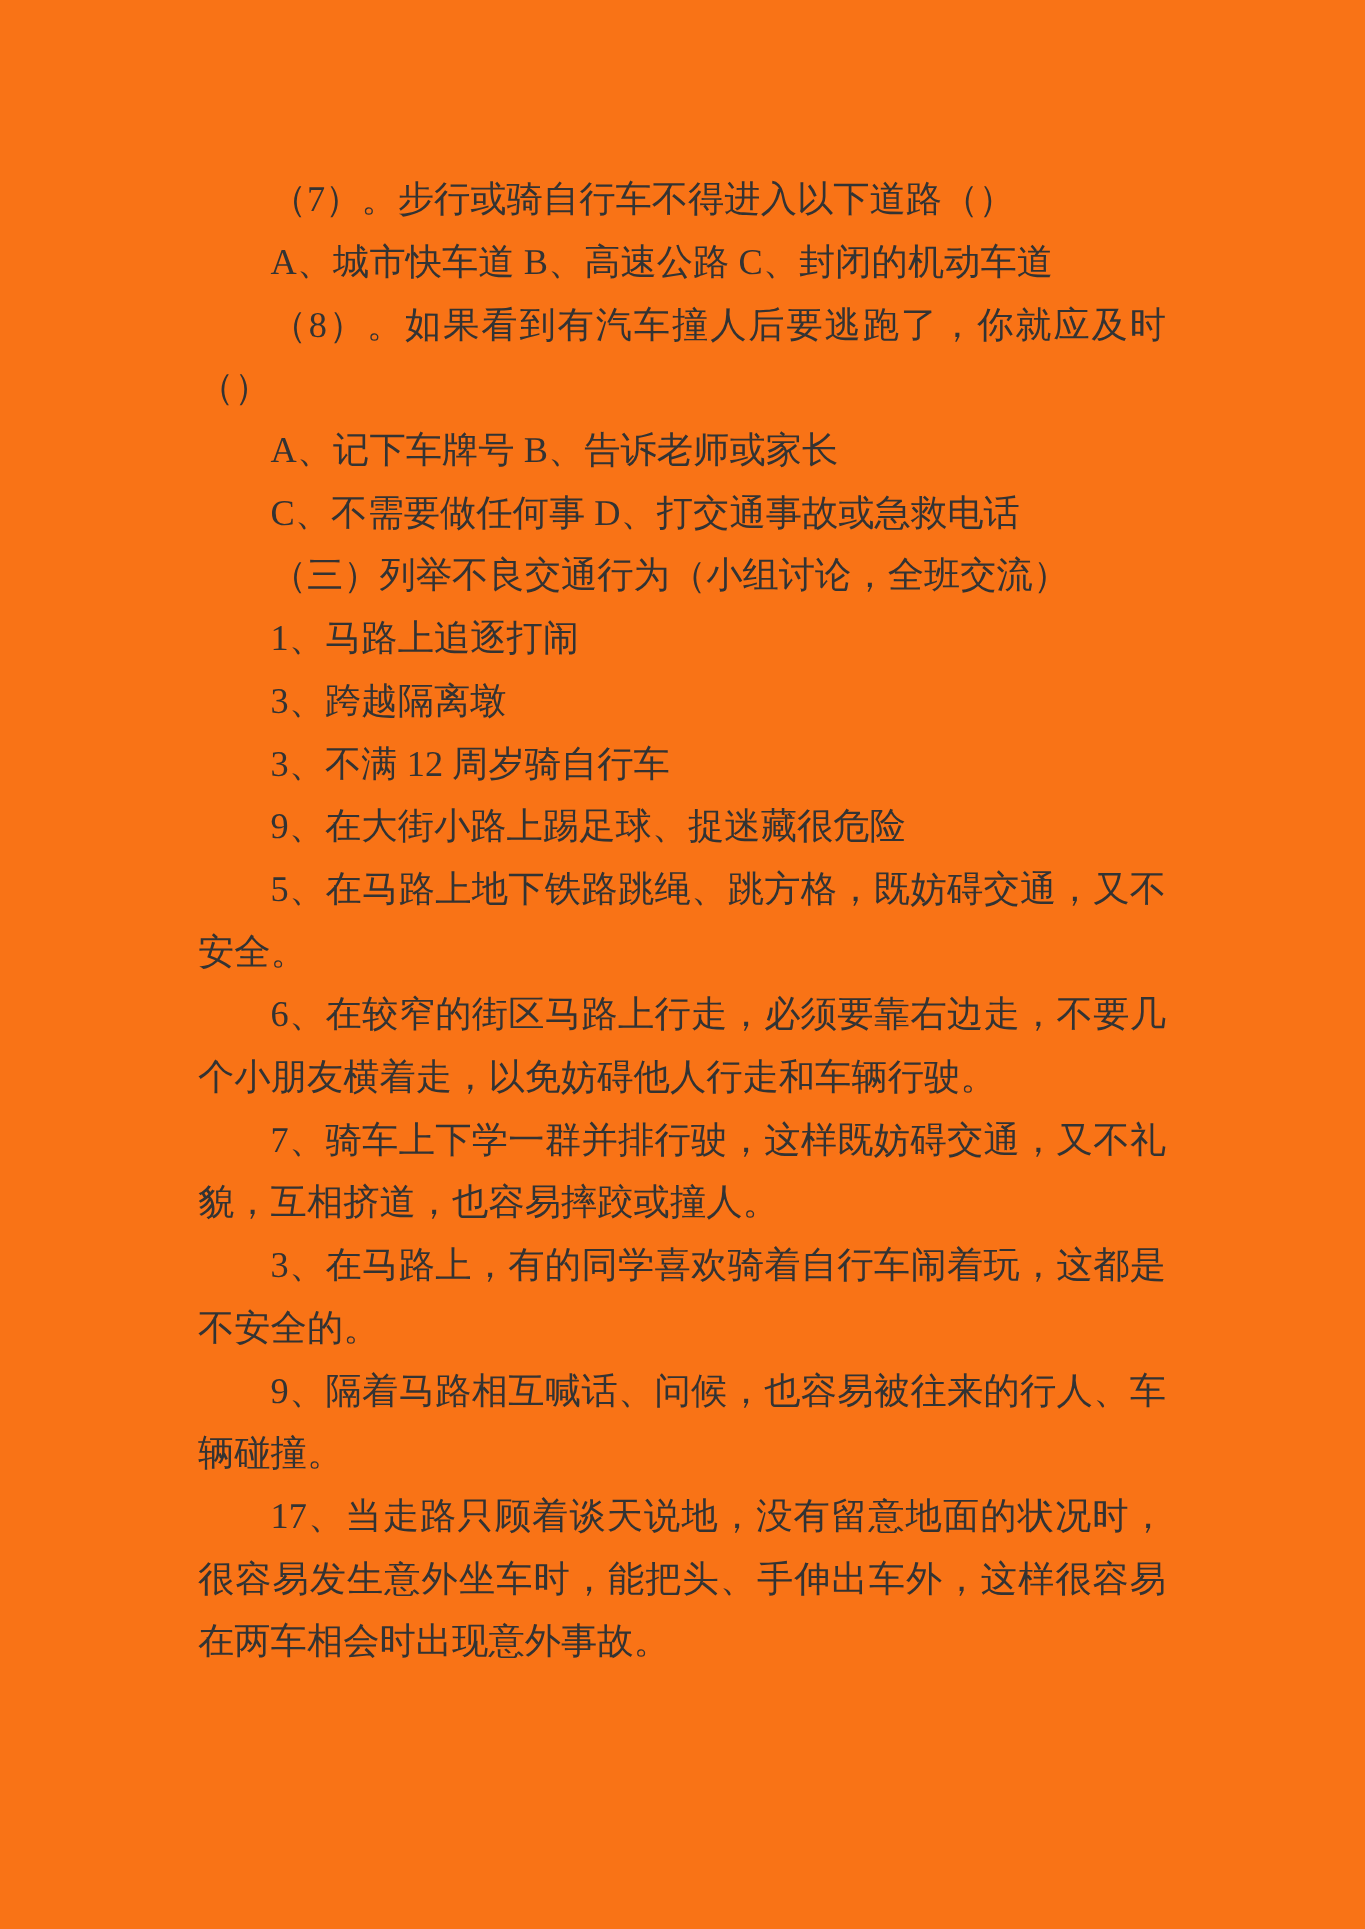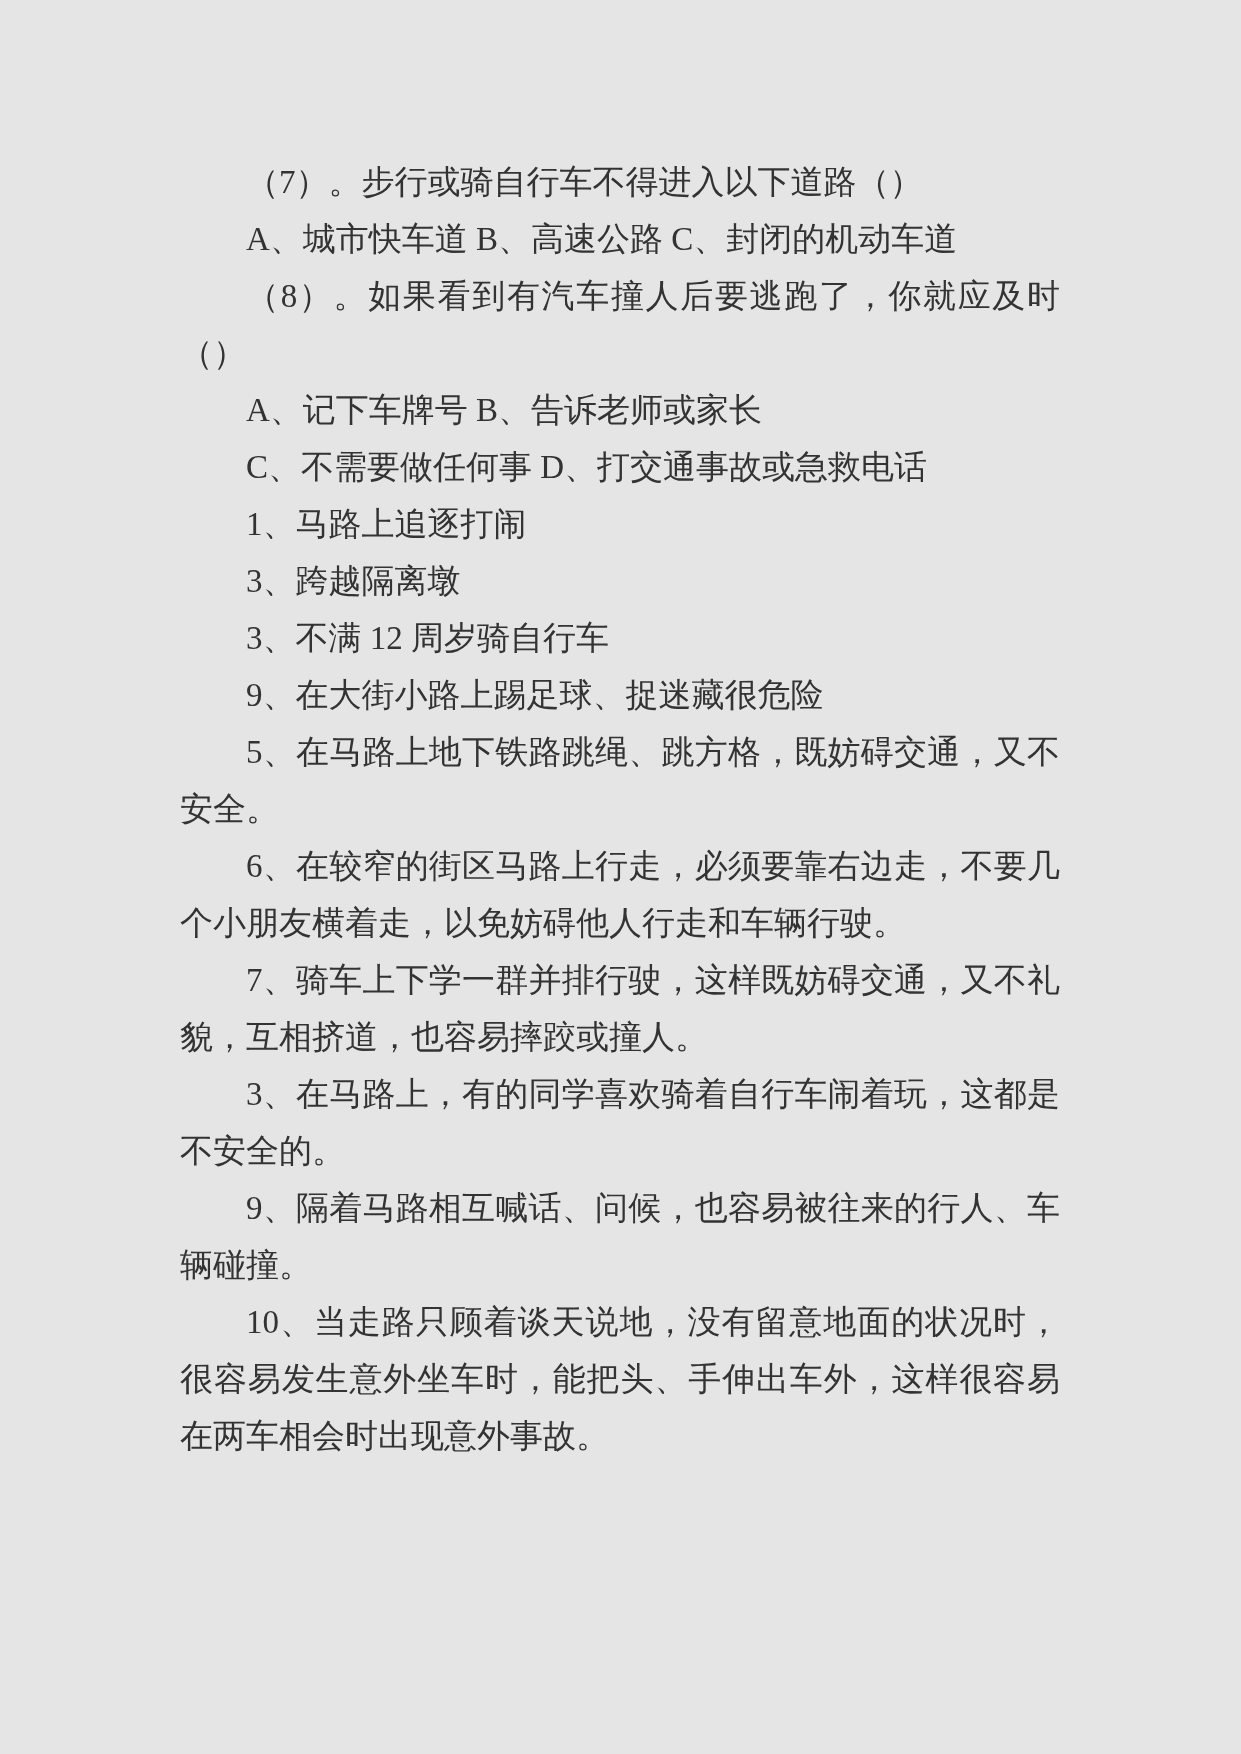--- a/index.html
+++ b/index.html
@@ -9,21 +9,21 @@
   }
   body {
     width: 1241px;
     height: 1754px;
     overflow: hidden;
   }
   .page {
     box-sizing: border-box;
     width: 1241px;
     height: 1754px;
-    background: #e5e5e5;
+    background: #f97316;
     padding: 154px 181px 0 180px;
   }
   .doc-text p {
     margin: 0;
     padding: 0;
     font-family: "Liberation Serif", "DejaVu Serif", serif;
     font-size: 33px;
     line-height: 57px;
     color: #333333;
     text-align: justify;
@@ -35,24 +35,25 @@
 </head>
 <body>
 
 <div class="page">
   <div class="doc-text">
     <p>（7）。步行或骑自行车不得进入以下道路（）</p>
     <p>A、城市快车道 B、高速公路 C、封闭的机动车道</p>
     <p>（8）。如果看到有汽车撞人后要逃跑了，你就应及时（）</p>
     <p>A、记下车牌号 B、告诉老师或家长</p>
     <p>C、不需要做任何事 D、打交通事故或急救电话</p>
+    <p>（三）列举不良交通行为（小组讨论，全班交流）</p>
     <p>1、马路上追逐打闹</p>
     <p>3、跨越隔离墩</p>
     <p>3、不满 12 周岁骑自行车</p>
     <p>9、在大街小路上踢足球、捉迷藏很危险</p>
     <p>5、在马路上地下铁路跳绳、跳方格，既妨碍交通，又不安全。</p>
     <p>6、在较窄的街区马路上行走，必须要靠右边走，不要几个小朋友横着走，以免妨碍他人行走和车辆行驶。</p>
     <p>7、骑车上下学一群并排行驶，这样既妨碍交通，又不礼貌，互相挤道，也容易摔跤或撞人。</p>
     <p>3、在马路上，有的同学喜欢骑着自行车闹着玩，这都是不安全的。</p>
     <p>9、隔着马路相互喊话、问候，也容易被往来的行人、车辆碰撞。</p>
-    <p>10、当走路只顾着谈天说地，没有留意地面的状况时，很容易发生意外坐车时，能把头、手伸出车外，这样很容易在两车相会时出现意外事故。</p>
+    <p>17、当走路只顾着谈天说地，没有留意地面的状况时，很容易发生意外坐车时，能把头、手伸出车外，这样很容易在两车相会时出现意外事故。</p>
   </div>
 </div>
 
 </body></html>

